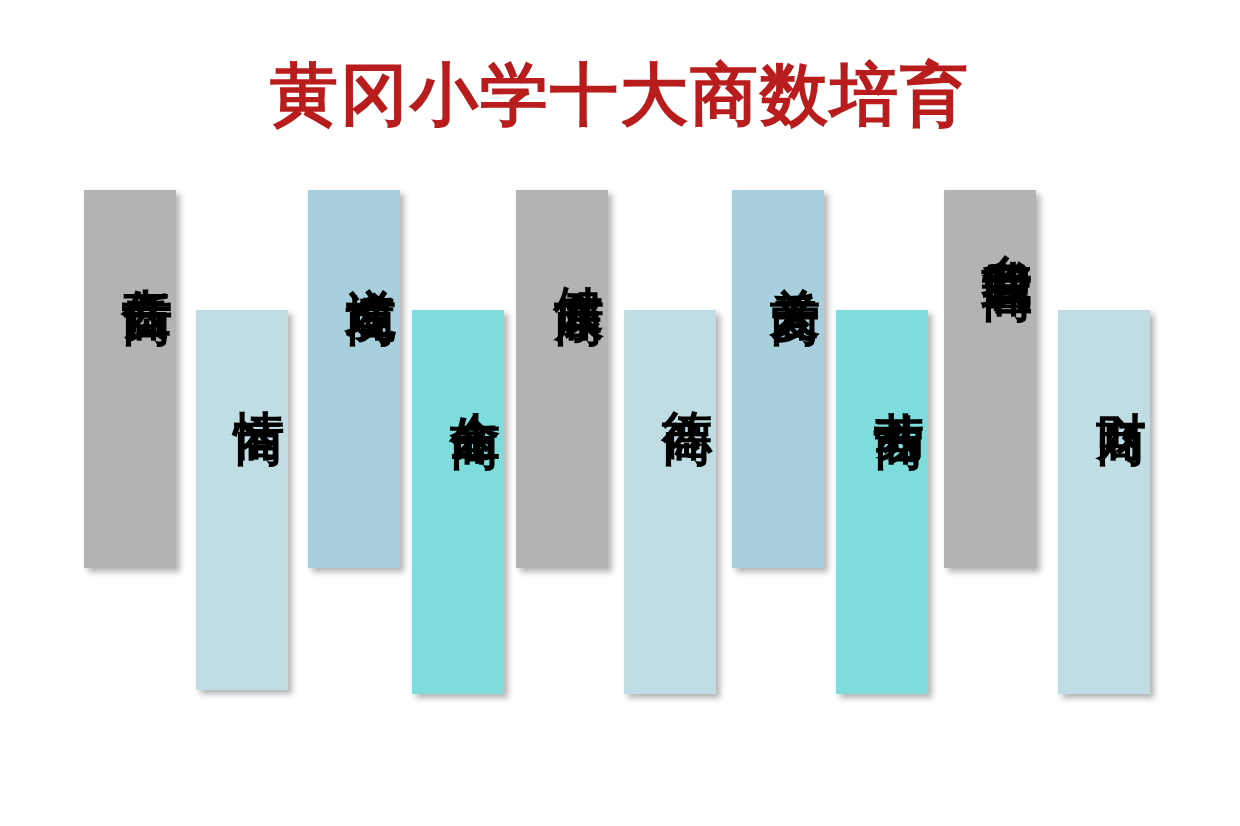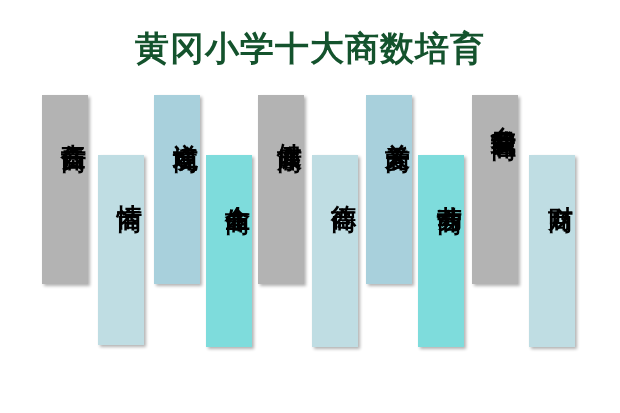--- a/index.html
+++ b/index.html
@@ -21,21 +21,21 @@
   }
   #diagram-title {
     position: absolute;
     left: 0;
     top: 28px;
     width: 620px;
     text-align: center;
     font-size: 34px;
     line-height: 40px;
     font-weight: bold;
-    color: #14532d;
+    color: #b91c1c;
     letter-spacing: 1px;
     font-family: "DejaVu Sans", "Liberation Sans", sans-serif;
     white-space: nowrap;
   }
   .bar {
     position: absolute;
     box-sizing: border-box;
     box-shadow: 2px 2px 3px rgba(0,0,0,0.30);
     display: block;
   }

